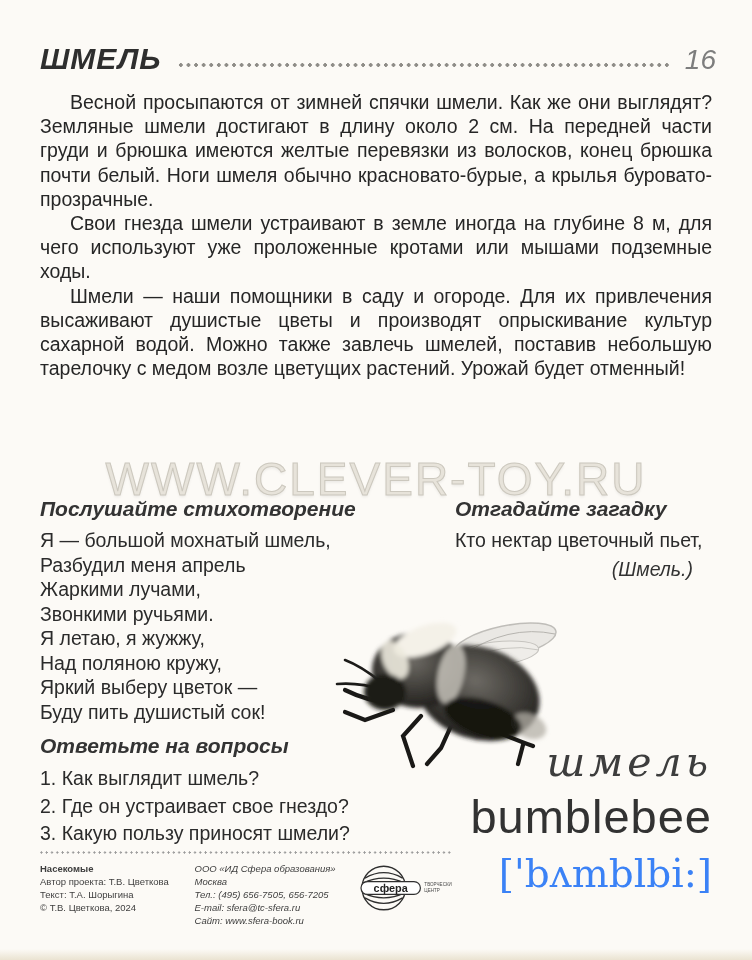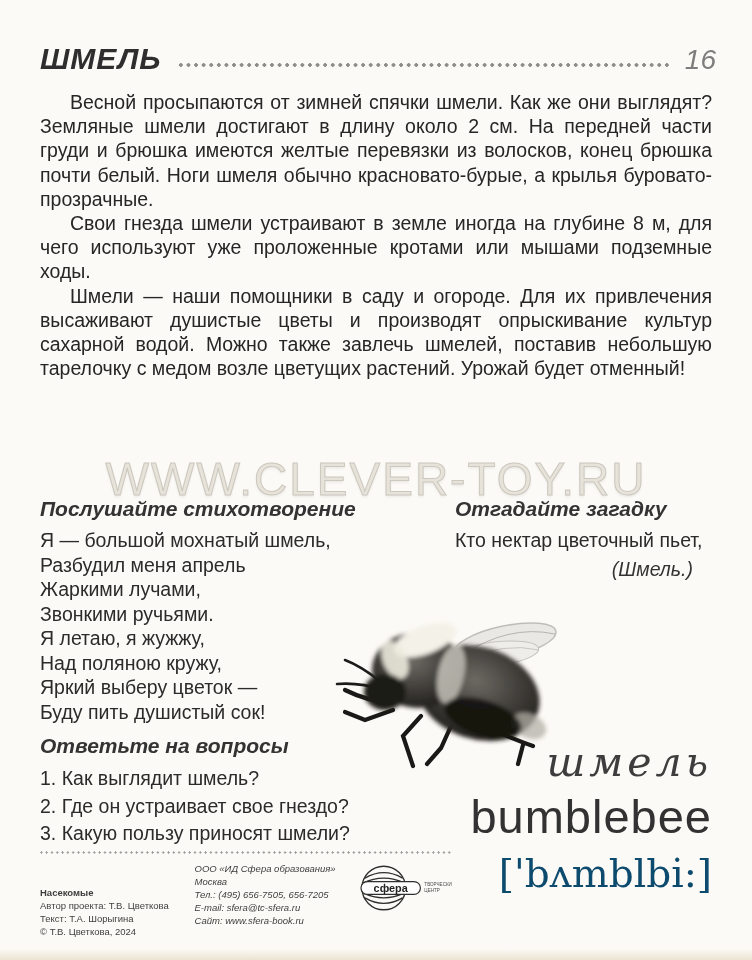--- a/index.html
+++ b/index.html
@@ -45,32 +45,32 @@
   .bee { position:absolute; left:333px; top:598px; }
 
   
   .questions { position:absolute; left:40px; top:734px; width:430px; }
   .question-line { font-size:19.5px; line-height:27.5px; }
 
   
   .vocab { position:absolute; right:40px; top:738px; text-align:right; }
   .ru-word { font-family:"DejaVu Serif", serif; font-style:italic; font-size:41px; line-height:48px; letter-spacing:4px; color:#3d3d3d; }
   .en-word { font-size:47px; line-height:57px; letter-spacing:1px; color:#323232; margin-top:2px; }
-  .transcription { font-family:"DejaVu Serif", serif; font-size:39px; line-height:57px; color:#0c4a6e; }
+  .transcription { font-family:"DejaVu Serif", serif; font-size:39px; line-height:57px; color:#3b82f6; }
 
   
   .footer { position:absolute; left:40px; top:851px; width:412px; }
   .footer-dots {
     height:3px; margin-bottom:8px;
     background-image:radial-gradient(circle at 1.5px 1.5px, #9a9a9a 1px, transparent 1.2px);
     background-size:5.3px 3px; background-repeat:repeat-x;
   }
   .footer-cols { display:flex; align-items:flex-start; }
   .fcol { font-size:9.5px; line-height:13px; color:#3e3e3e; }
-  .fcol1 { width:156px;margin-top:24px; }
+  .fcol1 { width:156px; }
   .fcol2 { width:166px;font-style:italic; }
   .fbold { font-weight:bold; }
   .logo { margin-top:1px; }
 
   .bottom-edge { position:absolute; left:0; right:0; bottom:0; height:11px;
     background:linear-gradient(to bottom, rgba(234,227,209,0), #eae3d1); }
 </style>
 </head>
 <body>
 

